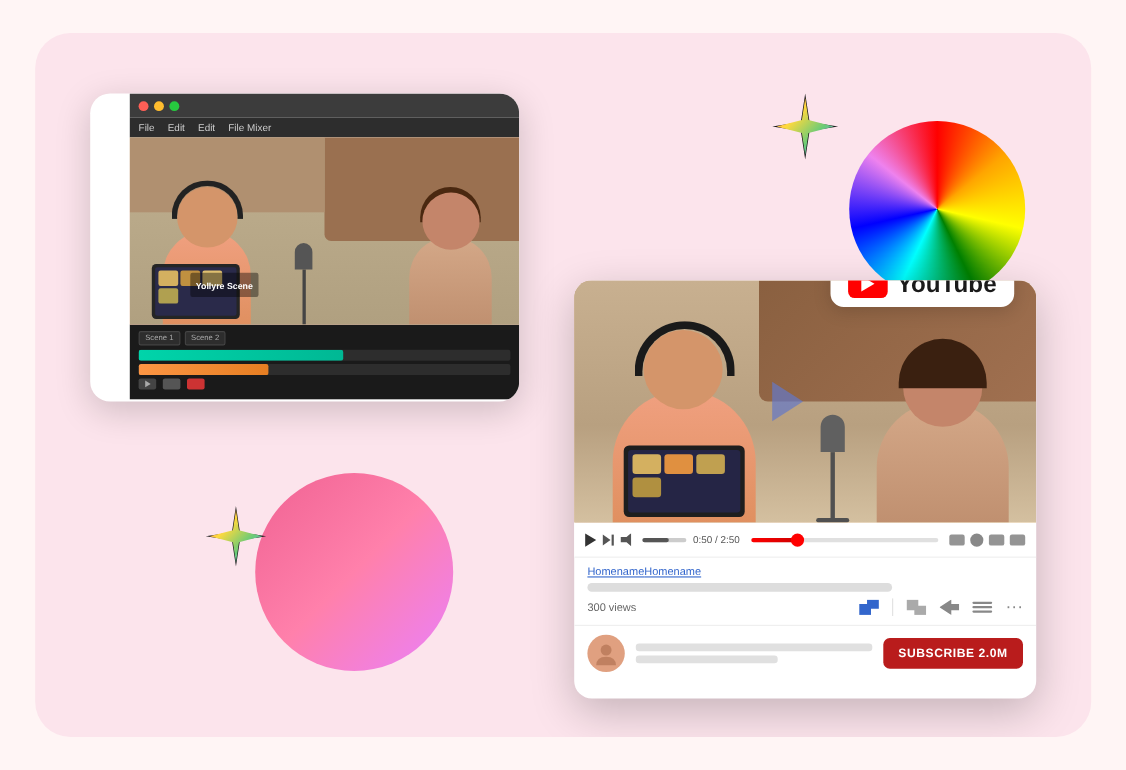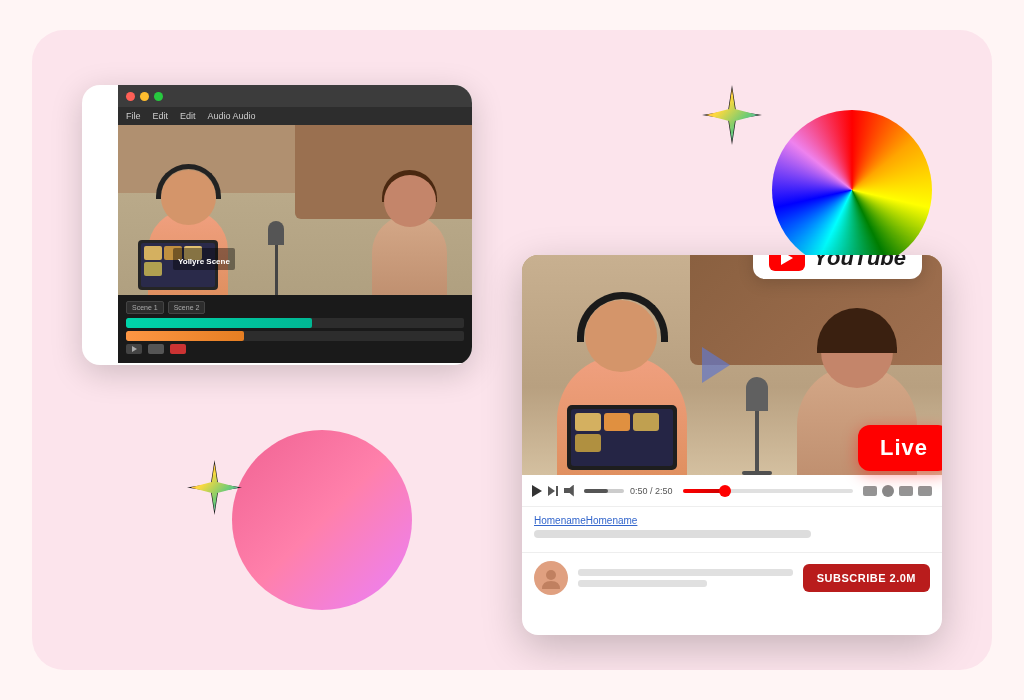--- a/index.html
+++ b/index.html
@@ -204,21 +204,20 @@
       top: -18px;
       right: 20px;
       background: #fff;
       border-radius: 12px;
       padding: 8px 16px;
       display: flex;
       align-items: center;
       gap: 8px;
       box-shadow: 0 4px 16px rgba(0,0,0,0.15);
       z-index: 20;
-      font-style: italic;
     }
 
     .yt-logo-icon {
       width: 36px;
       height: 26px;
       background: #FF0000;
       border-radius: 6px;
       display: flex;
       align-items: center;
       justify-content: center;
@@ -514,21 +513,21 @@
   <div class="obs-card">
     <div class="obs-card-title-bar">
       <div class="obs-dot" style="background:#ff5f56;"></div>
       <div class="obs-dot" style="background:#ffbd2e;"></div>
       <div class="obs-dot" style="background:#27c93f;"></div>
     </div>
     <div class="obs-menu-bar">
       <span class="obs-menu-item">File</span>
       <span class="obs-menu-item">Edit</span>
       <span class="obs-menu-item">Edit</span>
-      <span class="obs-menu-item">Audio Audio</span>
+      <span class="obs-menu-item">File Mixer</span>
     </div>
 
     <div class="obs-preview">
 
       <div style="position:absolute;inset:0;background:linear-gradient(180deg,#c0b090 0%,#b0a080 100%);"></div>
 
       <div style="position:absolute;top:0;right:0;width:50%;height:55%;background:#9a7050;border-radius:0 0 0 6px;"></div>
       <div style="position:absolute;top:0;left:0;width:50%;height:40%;background:#b09070;"></div>
 
       <div style="position:absolute;bottom:0;left:30px;">
@@ -588,21 +587,20 @@
 
   <div class="yt-card">
 
     <div class="yt-logo-badge">
       <div class="yt-logo-icon">
         <div class="yt-play-triangle"></div>
       </div>
       <span class="yt-logo-text">YouTube</span>
     </div>
 
-    <div class="live-badge">Live</div>
 
     <div class="yt-video">
       <div class="yt-bg-wall"></div>
       <div class="yt-bg-panel"></div>
 
       <div style="position:absolute;bottom:0;left:35px;">
         <div style="position:relative;width:75px;height:75px;margin:0 auto;">
           <div style="position:absolute;top:-8px;left:-8px;width:91px;height:50px;border:7px solid #1a1a1a;border-radius:46px 46px 0 0;border-bottom:none;z-index:2;"></div>
           <div style="width:72px;height:72px;background:#d4956a;border-radius:50%;"></div>
         </div>
@@ -657,20 +655,35 @@
         <div class="yt-ctrl-icon-box"></div>
       </div>
     </div>
 
     <div class="yt-info">
       <div class="yt-channel-links">
         <span class="yt-channel-link">Homename</span>
         <span class="yt-channel-link">Homename</span>
       </div>
       <div class="yt-title-bar"></div>
+      <div class="yt-views-row">
+        <span class="yt-views">300 views</span>
+        <div class="yt-action-icons">
+          <div style="width:18px;height:14px;background:#3366cc;clip-path:polygon(40% 0%,100% 0%,100% 60%,60% 60%,60% 100%,0% 100%,0% 30%,40% 30%);"></div>
+          <div style="width:1px;height:16px;background:#e0e0e0;"></div>
+          <div style="width:18px;height:14px;background:#aaa;clip-path:polygon(40% 100%,100% 100%,100% 40%,60% 40%,60% 0%,0% 0%,0% 70%,40% 70%);"></div>
+          <div style="width:18px;height:14px;background:#888;clip-path:polygon(0% 50%,60% 0%,60% 30%,100% 30%,100% 70%,60% 70%,60% 100%);"></div>
+          <div class="yt-list-icon">
+            <div class="yt-list-line"></div>
+            <div class="yt-list-line"></div>
+            <div class="yt-list-line"></div>
+          </div>
+          <span class="yt-more-icon">···</span>
+        </div>
+      </div>
     </div>
 
     <div class="yt-subscribe-row">
       <div class="yt-avatar">
         <svg width="22" height="22" viewBox="0 0 22 22">
           <circle cx="11" cy="8" r="5" fill="#c08060"></circle>
           <path d="M2 22 Q2 14 11 14 Q20 14 20 22Z" fill="#c08060"></path>
         </svg>
       </div>
       <div class="yt-comment-area">

